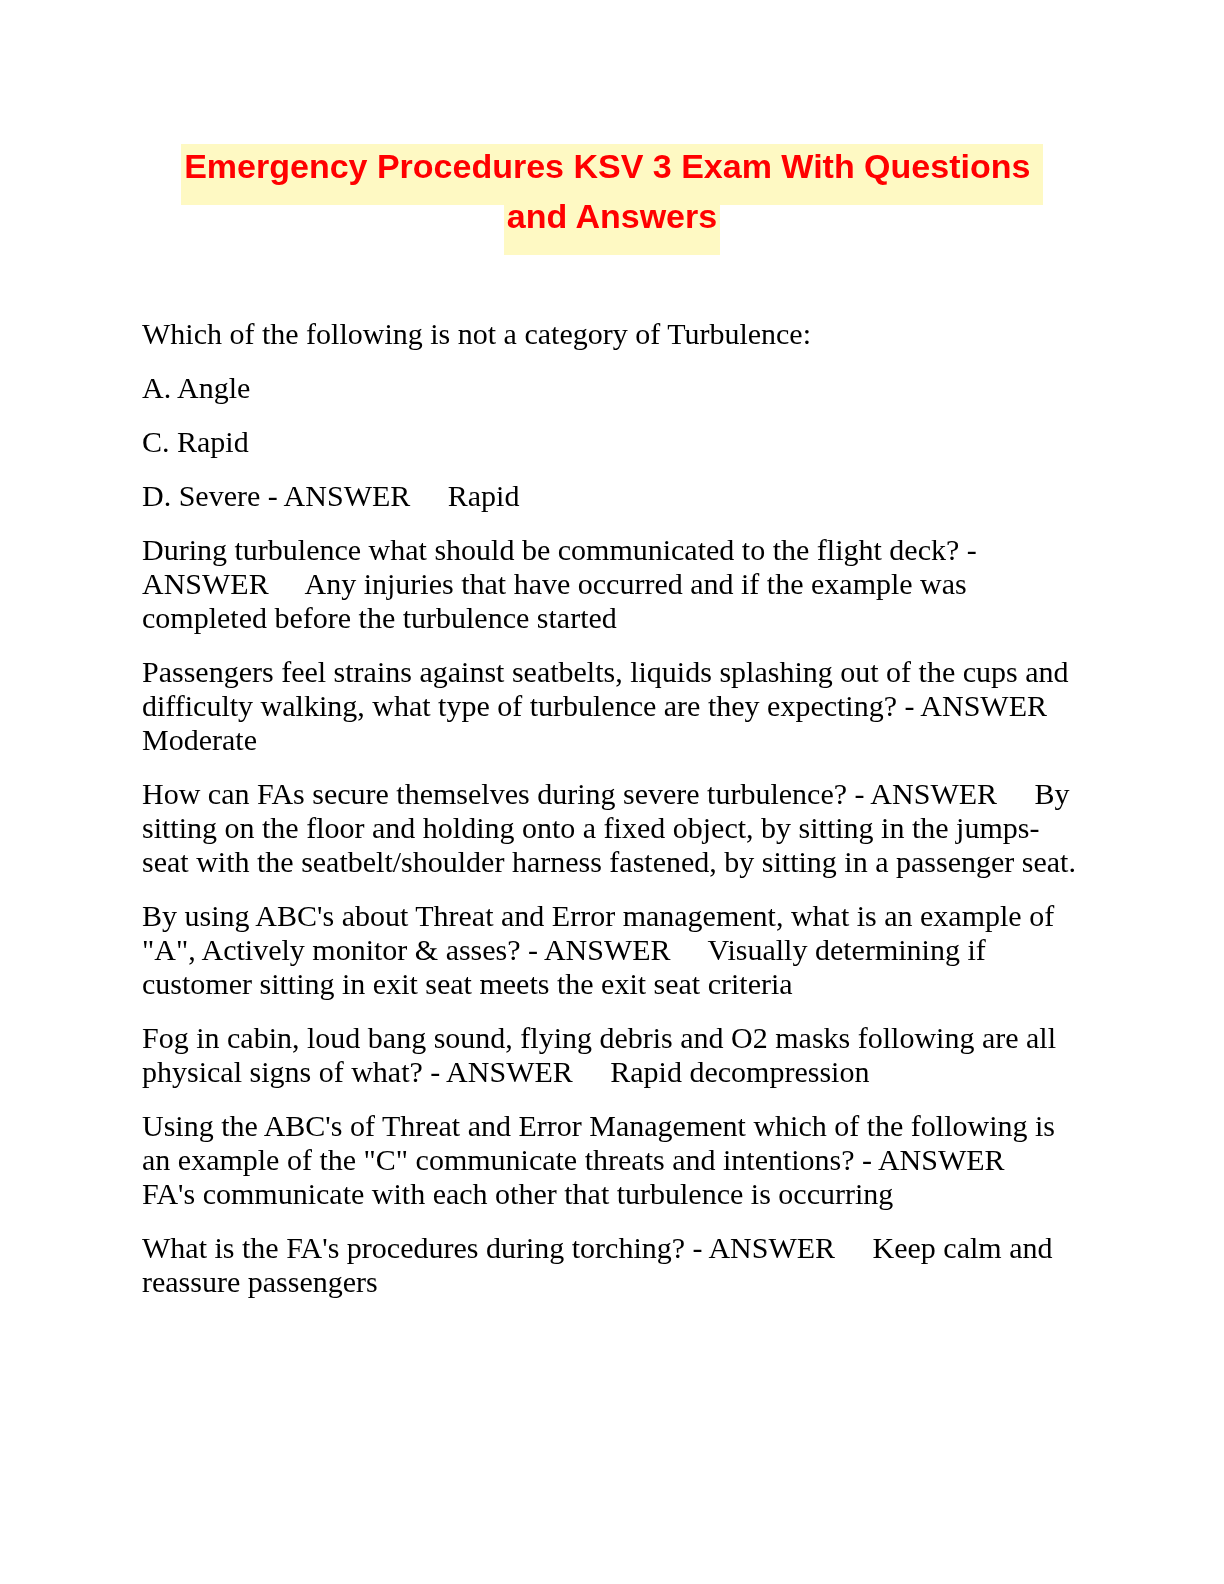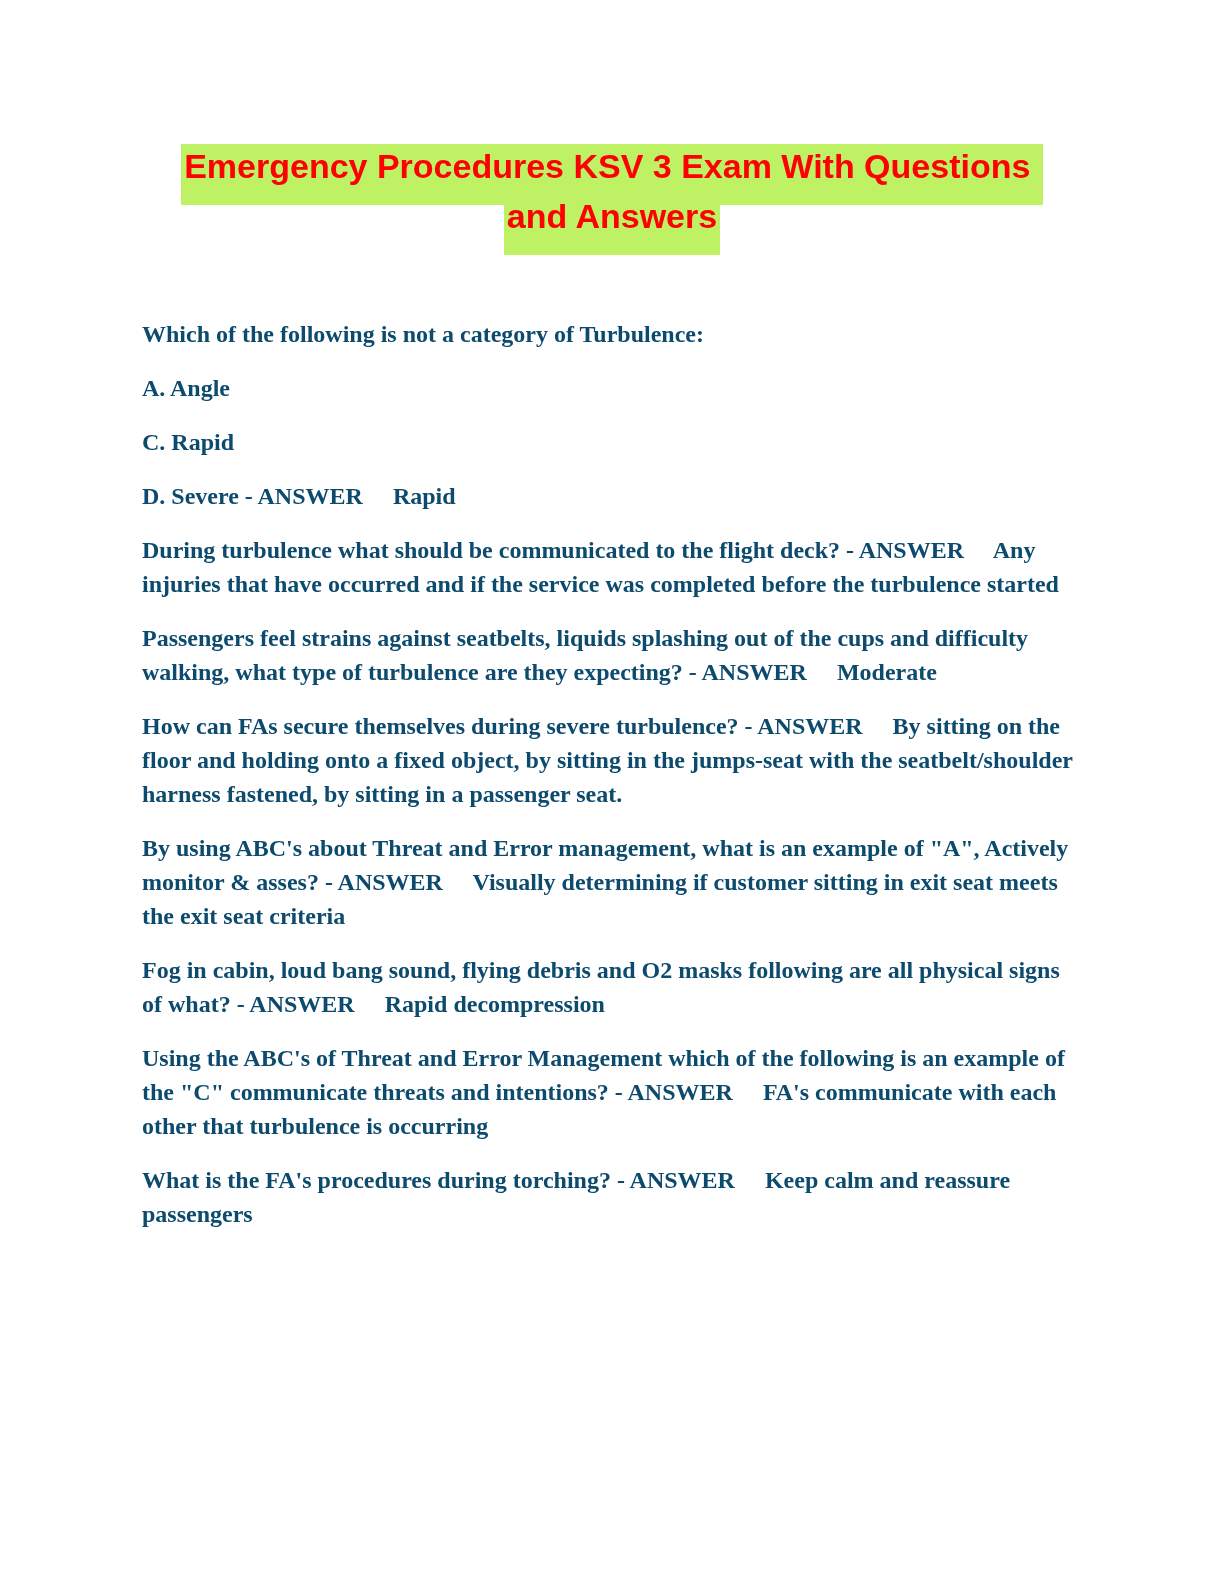--- a/index.html
+++ b/index.html
@@ -18,55 +18,55 @@
   .title-block {
     margin: 141px 70px 0 70px;
     text-align: center;
     font-family: "Liberation Sans", sans-serif;
     font-weight: bold;
     font-size: 34px;
     line-height: 50px;
     color: #FF0000;
   }
   .title-block .hl {
-    background: #bef264;
+    background: #fef9c3;
     padding: 3px 3px 20px 3px;
     white-space: pre-wrap;
   }
   .body-block {
     margin: 76px 142px 0 142px;
     width: 940px;
     box-sizing: border-box;
   }
   .body-block p {
     font-family: "Liberation Serif", serif;
-    font-weight: bold;
-    font-size: 24px;
+    font-weight: normal;
+    font-size: 30px;
     line-height: 34px;
-    color: #0c4a6e;
+    color: #000000;
     margin: 0 0 20px 0;
     white-space: pre-wrap;
   }
 </style>
 </head>
 <body>
 
 <div class="page">
 
   <div class="title-block">
     <span class="hl">Emergency Procedures KSV 3 Exam With Questions </span><br>
     <span class="hl">and Answers</span>
   </div>
 
   <div class="body-block">
     <p>Which of the following is not a category of Turbulence:</p>
     <p>A. Angle</p>
     <p>C. Rapid</p>
     <p>D. Severe - ANSWER     Rapid</p>
-    <p>During turbulence what should be communicated to the flight deck? - ANSWER     Any injuries that have occurred and if the service was completed before the turbulence started</p>
+    <p>During turbulence what should be communicated to the flight deck? - ANSWER     Any injuries that have occurred and if the example was completed before the turbulence started</p>
     <p>Passengers feel strains against seatbelts, liquids splashing out of the cups and difficulty walking, what type of turbulence are they expecting? - ANSWER     Moderate</p>
     <p>How can FAs secure themselves during severe turbulence? - ANSWER     By sitting on the floor and holding onto a fixed object, by sitting in the jumps-seat with the seatbelt/shoulder harness fastened, by sitting in a passenger seat.</p>
     <p>By using ABC's about Threat and Error management, what is an example of "A", Actively monitor &amp; asses? - ANSWER     Visually determining if customer sitting in exit seat meets the exit seat criteria</p>
     <p>Fog in cabin, loud bang sound, flying debris and O2 masks following are all physical signs of what? - ANSWER     Rapid decompression</p>
     <p>Using the ABC's of Threat and Error Management which of the following is an example of the "C" communicate threats and intentions? - ANSWER     FA's communicate with each other that turbulence is occurring</p>
     <p>What is the FA's procedures during torching? - ANSWER     Keep calm and reassure passengers</p>
   </div>
 
 </div>
 

